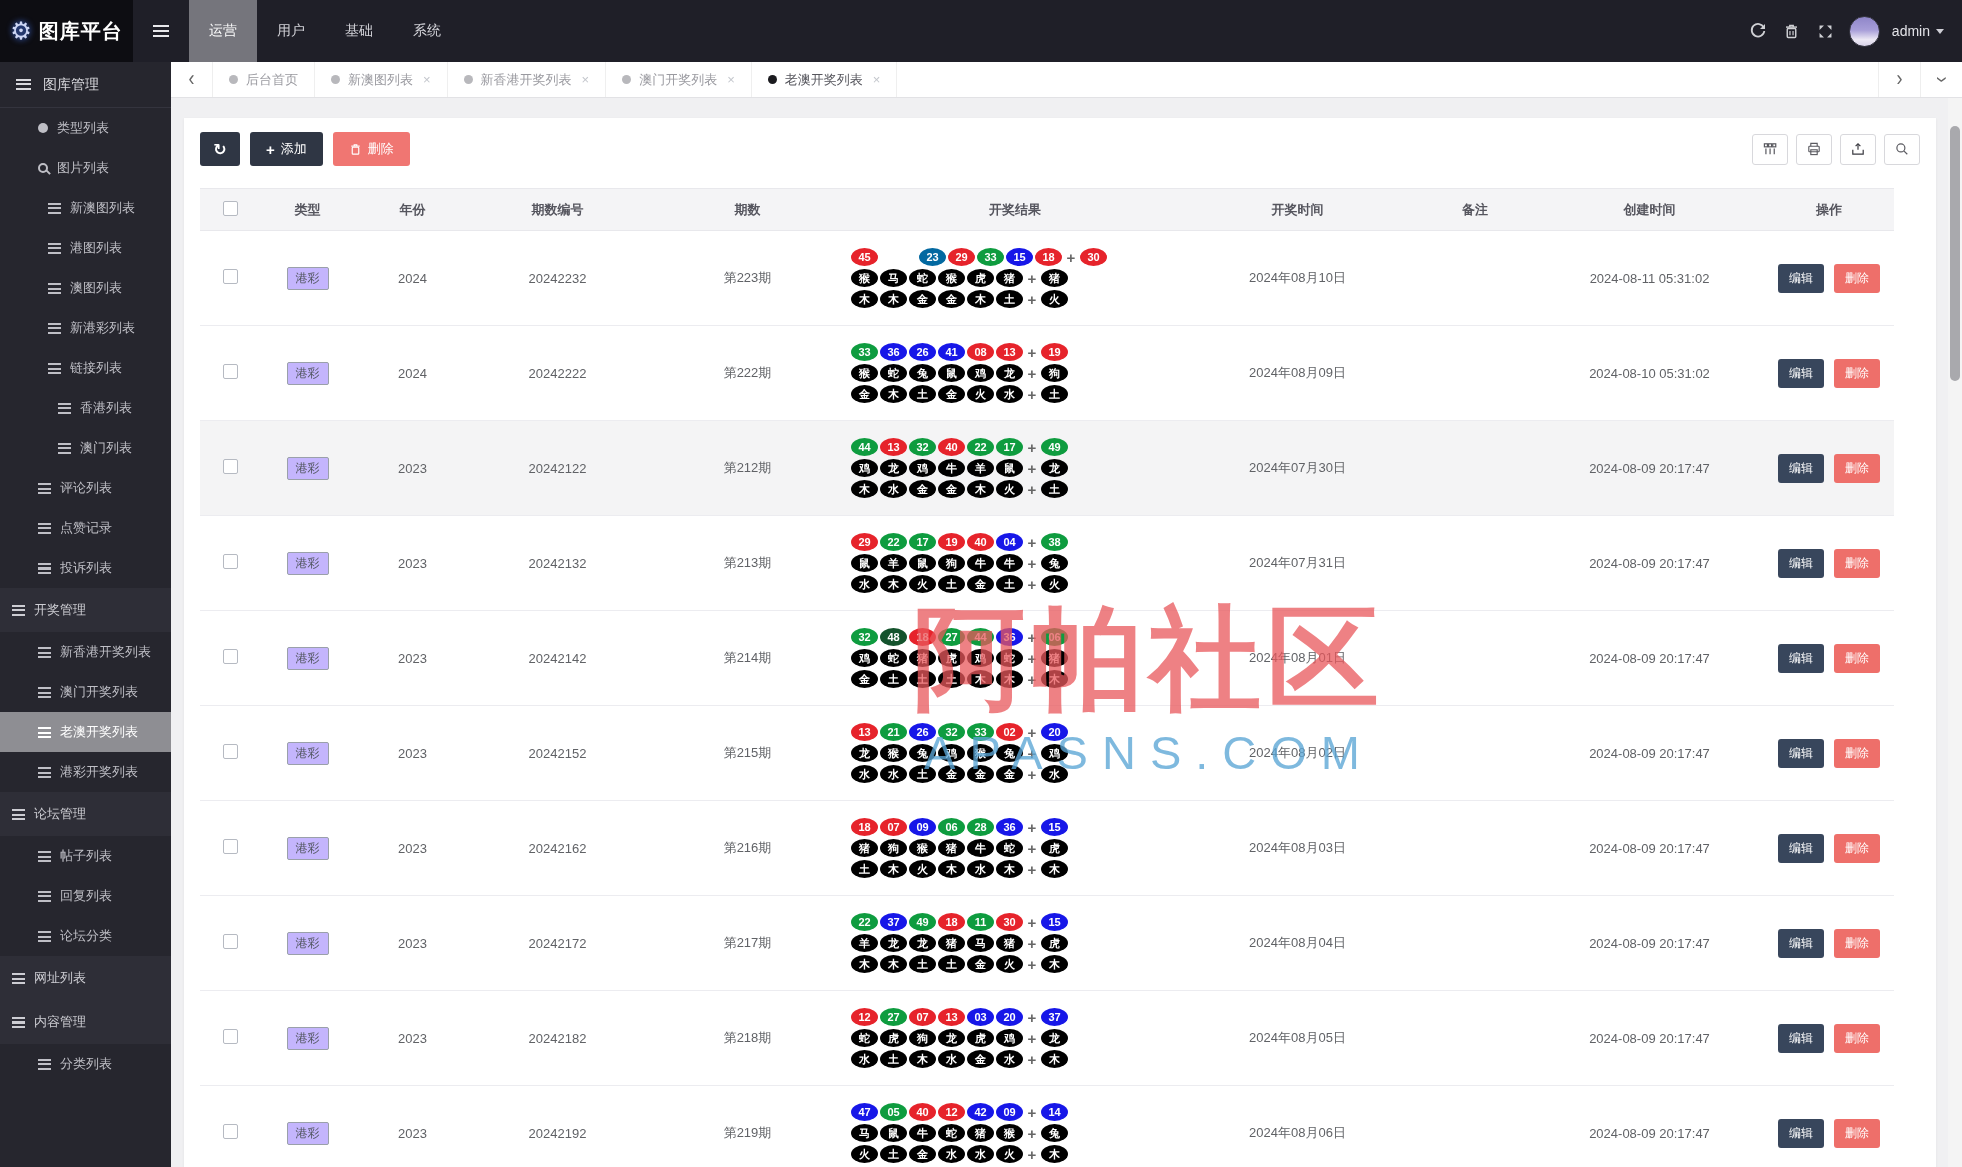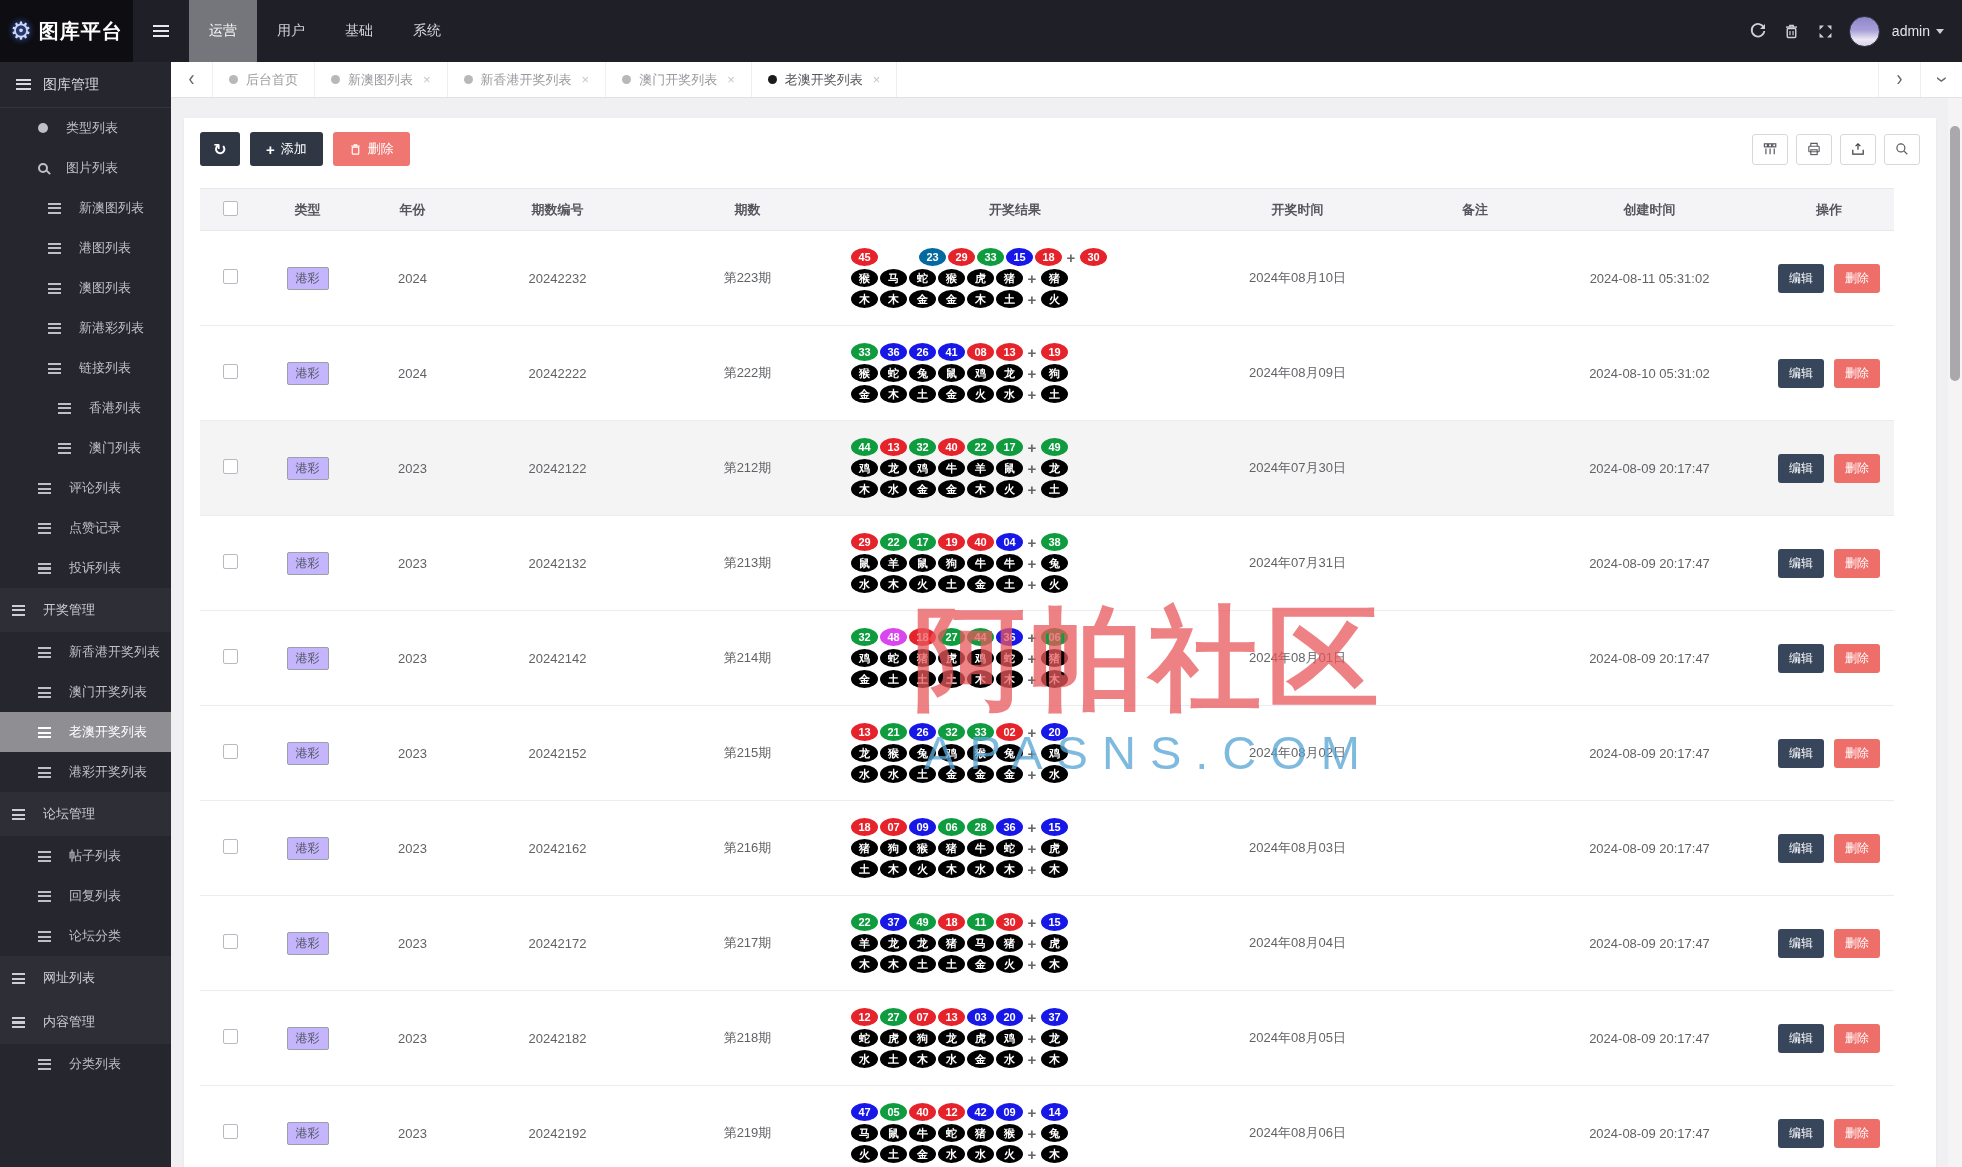--- a/index.html
+++ b/index.html
@@ -31,21 +31,21 @@
   .tab.active .tab-dot { background:#1b1b1f; }
   .tab.active { color:#55555c; }
   .tab-close { font-size:13px; color:#c3c6cc; margin-left:2px; }
   .tab-spacer { flex:1; }
   .chev { display:inline-block; transform:scale(1,1.2); }
   .chev-down { display:inline-block; transform:rotate(90deg) scale(1,1.2); }
 
   
   .sidebar { position:absolute; top:62px; left:0; width:171px; bottom:0; background:#26262e; overflow:hidden; z-index:25; }
   .side-title { height:46px; display:flex; align-items:center; gap:12px; padding-left:16px; color:#d8d8dd; font-size:14px; border-bottom:1px solid #34343e; cursor:pointer; }
-  .side-item { height:40px; display:flex; align-items:center; gap:18px; color:#bfbfc6; font-size:13px; cursor:pointer; }
+  .side-item { height:40px; display:flex; align-items:center; gap:9px; color:#bfbfc6; font-size:13px; cursor:pointer; }
   .side-item.section { background:#2e2e37; height:44px; color:#cdcdd3; }
   .side-item.active { background:#8e8e93; color:#ffffff; }
   .side-item.lv1 { padding-left:12px; }
   .side-item.lv2 { padding-left:38px; }
   .side-item.lv3 { padding-left:48px; }
   .side-item.lv4 { padding-left:58px; }
   .sicon { flex:0 0 auto; color:inherit; }
   .icon-list { width:13px; height:11px; background:repeating-linear-gradient(to bottom,currentColor 0 2px,transparent 2px 4.5px); }
   .icon-menu { width:15px; height:11px; background:repeating-linear-gradient(to bottom,currentColor 0 2px,transparent 2px 4.5px); }
   .icon-dot { width:10px; height:10px; border-radius:50%; background:currentColor; }
@@ -528,21 +528,21 @@
           </tr>
           <tr>
             <td><span class="cbx"></span></td>
             <td><span class="tag">港彩</span></td>
             <td>2023</td>
             <td>20242142</td>
             <td>第214期</td>
             <td>
               <div class="ball-line">
                 <span class="ball" style="background: rgb(14, 156, 63);">32</span>
-                <span class="ball" style="background: #d946ef;">48</span>
+                <span class="ball" style="background: #14532d;">48</span>
                 <span class="ball" style="background: rgb(230, 35, 43);">18</span>
                 <span class="ball" style="background: rgb(14, 156, 63);">27</span>
                 <span class="ball" style="background: rgb(14, 156, 63);">44</span>
                 <span class="ball" style="background: rgb(23, 23, 232);">36</span>
                 <span class="plus">+</span>
                 <span class="ball" style="background: rgb(14, 156, 63);">06</span>
               </div>
               <div class="ball-line">
                 <span class="ball k">鸡</span>
                 <span class="ball k">蛇</span>

